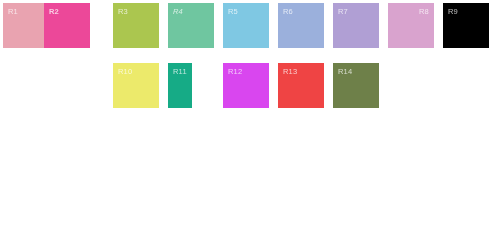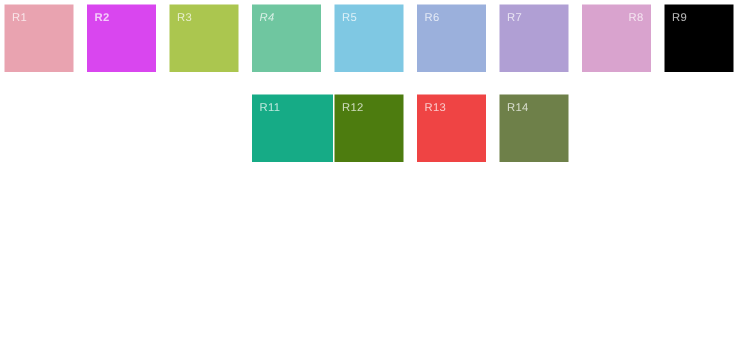--- a/index.html
+++ b/index.html
@@ -36,21 +36,21 @@
     user-select: none;
   }
 </style>
 </head>
 <body style="background: rgb(255, 255, 255);">
 
 <div id="palette-grid">
     <div class="swatch" style="left: 3px; top: 3px; width: 46px; height: 45px; background: rgb(233, 163, 176); padding-left: 20px;">
       <span class="swatch-label" style="color: rgba(255, 255, 255, 0.72);">R1</span>
     </div>
-    <div class="swatch" style="left: 58px; top: 3px; width: 46px; height: 45px; background: #d946ef; font-weight: bold;">
+    <div class="swatch" style="left: 44px; top: 3px; width: 46px; height: 45px; background: #ec4899; font-weight: bold;">
       <span class="swatch-label" style="color: rgba(255, 255, 255, 0.72);">R2</span>
     </div>
     <div class="swatch" style="left: 113px; top: 3px; width: 46px; height: 45px; background: rgb(171, 198, 79);">
       <span class="swatch-label" style="color: rgba(255, 255, 255, 0.72);">R3</span>
     </div>
     <div class="swatch" style="left: 168px; top: 3px; width: 46px; height: 45px; background: rgb(111, 198, 160);">
       <span class="swatch-label" style="color: rgba(255, 255, 255, 0.72); font-style: italic;">R4</span>
     </div>
     <div class="swatch" style="left: 223px; top: 3px; width: 46px; height: 45px; background: rgb(127, 200, 227);">
       <span class="swatch-label" style="color: rgba(255, 255, 255, 0.72);">R5</span>
@@ -60,24 +60,27 @@
     </div>
     <div class="swatch" style="left: 333px; top: 3px; width: 46px; height: 45px; background: rgb(176, 159, 212);">
       <span class="swatch-label" style="color: rgba(255, 255, 255, 0.72);">R7</span>
     </div>
     <div class="swatch" style="left: 388px; top: 3px; width: 46px; height: 45px; background: rgb(217, 163, 206);">
       <span class="swatch-label" style="color: rgba(255, 255, 255, 0.72); padding-left: 26px;">R8</span>
     </div>
     <div class="swatch" style="left: 443px; top: 3px; width: 46px; height: 45px; background: #000000;">
       <span class="swatch-label" style="color: rgba(255, 255, 255, 0.72);">R9</span>
     </div>
-    <div class="swatch" style="left: 168px; top: 63px; width: 54px; height: 45px; background: rgb(22, 171, 134);">
+    <div class="swatch" style="left: 113px; top: 63px; width: 46px; height: 45px; background: rgb(236, 234, 107);">
+      <span class="swatch-label" style="color: rgba(255, 255, 255, 0.72);">R10</span>
+    </div>
+    <div class="swatch" style="left: 168px; top: 63px; width: 24px; height: 45px; background: rgb(22, 171, 134);">
       <span class="swatch-label" style="color: rgba(255, 255, 255, 0.72);">R11</span>
     </div>
-    <div class="swatch" style="left: 223px; top: 63px; width: 46px; height: 45px; background: #4d7c0f;">
+    <div class="swatch" style="left: 223px; top: 63px; width: 46px; height: 45px; background: #d946ef;">
       <span class="swatch-label" style="color: rgba(255, 255, 255, 0.72);">R12</span>
     </div>
     <div class="swatch" style="left: 278px; top: 63px; width: 46px; height: 45px; background: #ef4444;">
       <span class="swatch-label" style="color: rgba(255, 255, 255, 0.72);">R13</span>
     </div>
     <div class="swatch" style="left: 333px; top: 63px; width: 46px; height: 45px; background: rgb(110, 128, 73);">
       <span class="swatch-label" style="color: rgba(255, 255, 255, 0.72);">R14</span>
     </div>
   </div>
 

